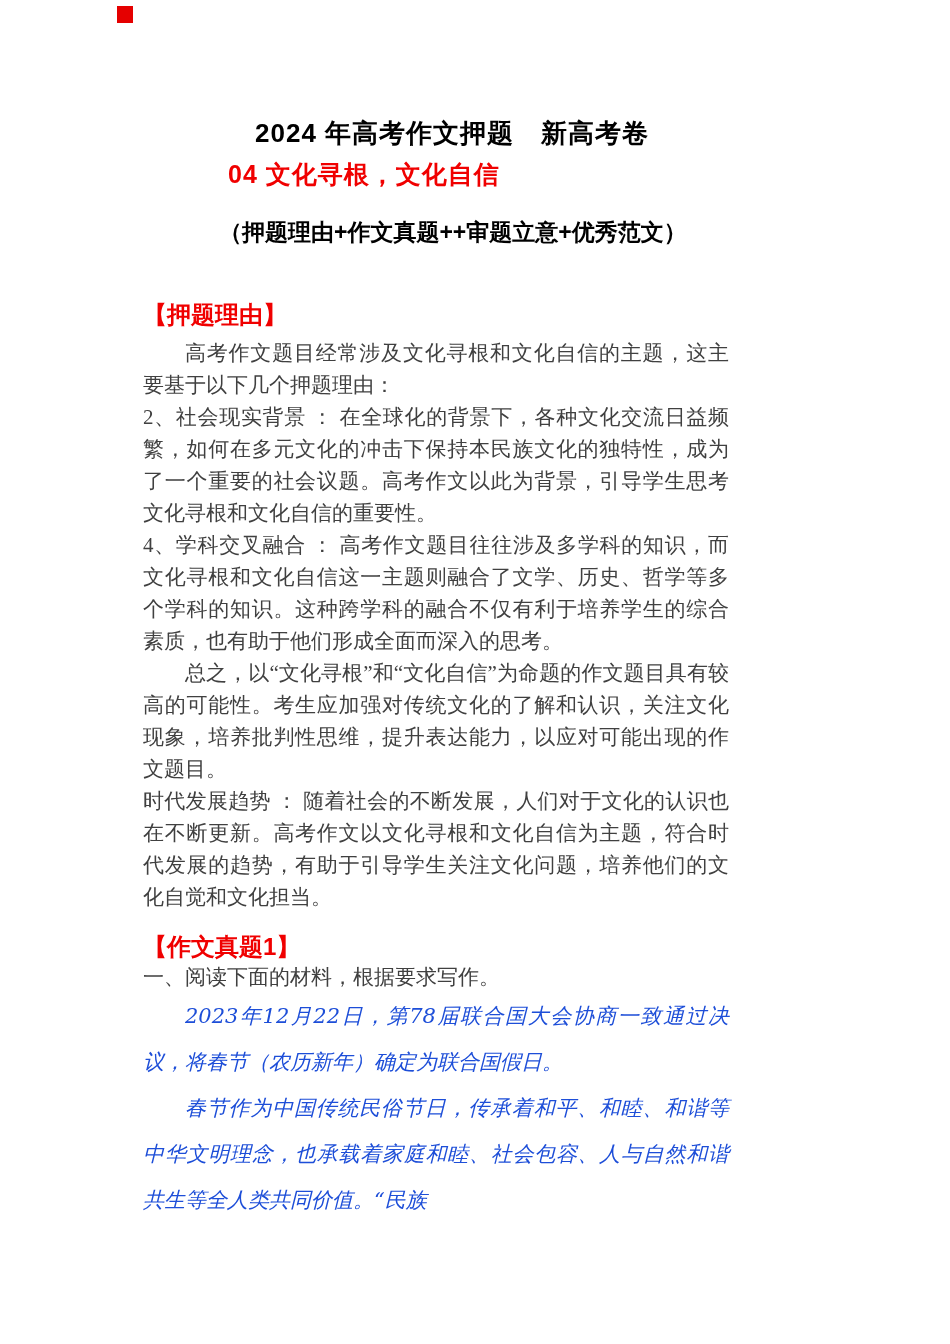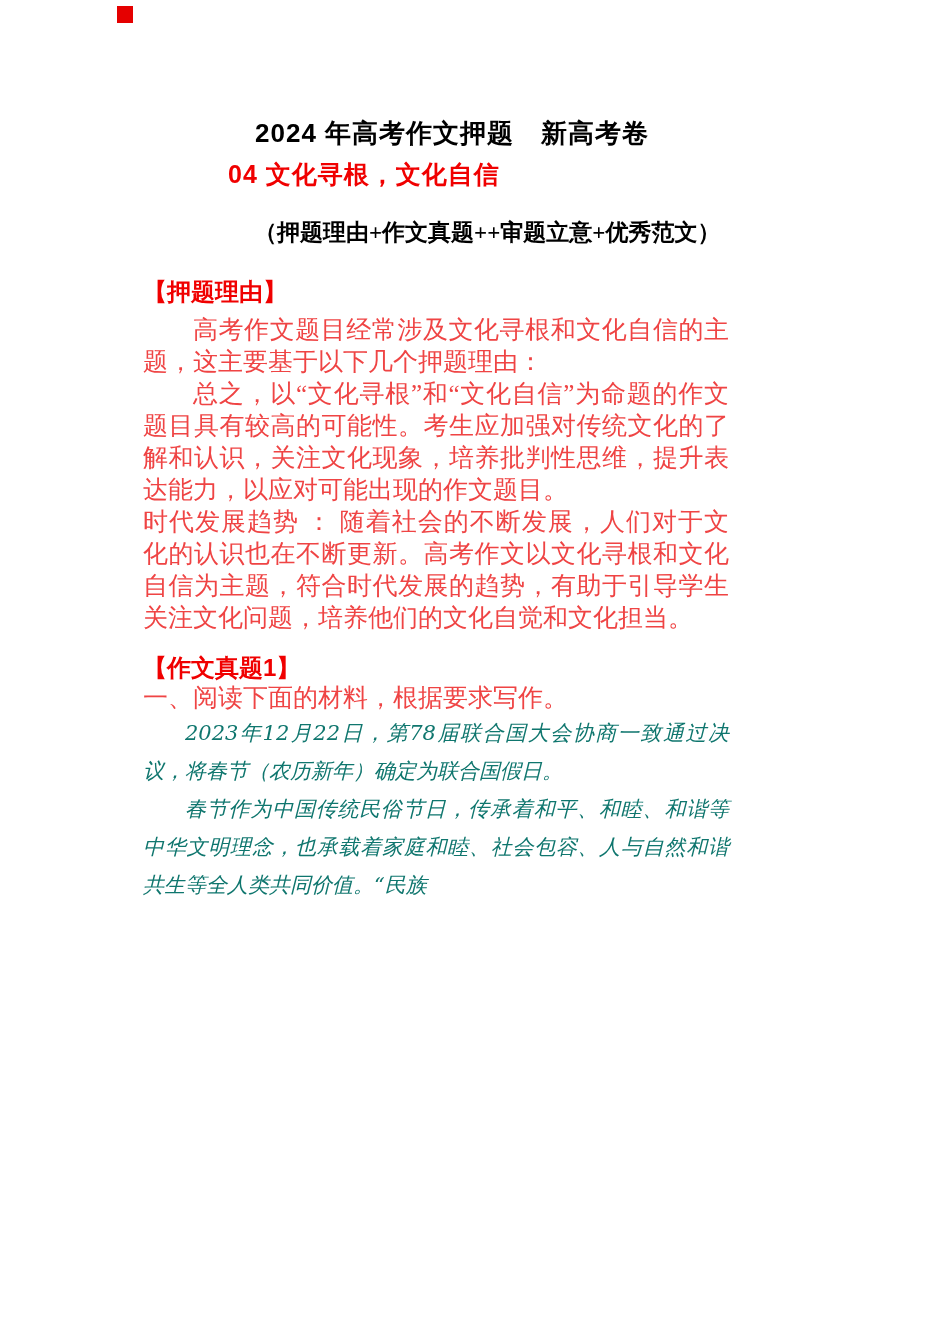--- a/index.html
+++ b/index.html
@@ -39,55 +39,55 @@
     font-weight: 700;
     font-size: 25px;
     line-height: 25px;
     margin-top: 14px;
     margin-left: 85px;
     letter-spacing: 1px;
     color: #f00000;
     white-space: pre;
   }
   .doc-subheading {
-    font-family: Liberation Serif, serif;
+    font-family: Liberation Sans, sans-serif;
     font-weight: 900;
     font-size: 23px;
     line-height: 25px;
     margin-top: 33px;
-    margin-left: 111px;
+    margin-left: 76px;
     color: #000000;
     white-space: pre;
   }
   .section-heading {
     font-family: "Liberation Sans", "DejaVu Sans", sans-serif;
     font-weight: 900;
     font-size: 24px;
     line-height: 28px;
     color: #f00000;
   }
-  .section-heading.first { margin-top: 33px; }
+  .section-heading.first { margin-top: 56px; }
   .section-heading.second { margin-top: 20px; }
   .body-para {
-    font-size: 25px;
+    font-size: 21px;
     line-height: 32px;
     text-align: justify;
-    color: #ef4444;
+    color: #404040;
   }
   .body-para.first { margin-top: 8px; }
   .body-para.lead { margin-top: 0; }
   .indent { text-indent: 2em; }
   .kaiti {
     font-family: "DejaVu Serif", "Liberation Serif", serif;
     font-style: italic;
     font-size: 21px;
-    line-height: 38px;
+    line-height: 46px;
     text-align: justify;
     text-indent: 2em;
-    color: #0f766e;
+    color: #1d4ed8;
   }
 </style>
 </head>
 <body>
 
 <div class="page">
   <div class="corner-mark"></div>
 
   <div class="content">
 
@@ -95,22 +95,24 @@
 
     <div class="doc-subtitle">04 文化寻根，文化自信</div>
 
     <div class="doc-subheading">（押题理由+作文真题++审题立意+优秀范文）</div>
 
     <div class="section-heading first">【押题理由】</div>
 
     <div class="body-para first indent">高考作文题目经常涉及文化寻根和文化自信的主题，这主要基于以下几个押题理由：</div>
 
 
+    <div class="body-para">2、社会现实背景 ： 在全球化的背景下，各种文化交流日益频繁，如何在多元文化的冲击下保持本民族文化的独特性，成为了一个重要的社会议题。高考作文以此为背景，引导学生思考文化寻根和文化自信的重要性。</div>
 
 
+    <div class="body-para">4、学科交叉融合 ： 高考作文题目往往涉及多学科的知识，而文化寻根和文化自信这一主题则融合了文学、历史、哲学等多个学科的知识。这种跨学科的融合不仅有利于培养学生的综合素质，也有助于他们形成全面而深入的思考。</div>
 
     <div class="body-para indent">总之，以“文化寻根”和“文化自信”为命题的作文题目具有较高的可能性。考生应加强对传统文化的了解和认识，关注文化现象，培养批判性思维，提升表达能力，以应对可能出现的作文题目。</div>
 
     <div class="body-para">时代发展趋势 ： 随着社会的不断发展，人们对于文化的认识也在不断更新。高考作文以文化寻根和文化自信为主题，符合时代发展的趋势，有助于引导学生关注文化问题，培养他们的文化自觉和文化担当。</div>
 
     <div class="section-heading second">【作文真题1】</div>
 
     <div class="body-para lead">一、阅读下面的材料，根据要求写作。</div>
 
     <div class="kaiti">2023年12月22日，第78届联合国大会协商一致通过决议，将春节（农历新年）确定为联合国假日。</div>

